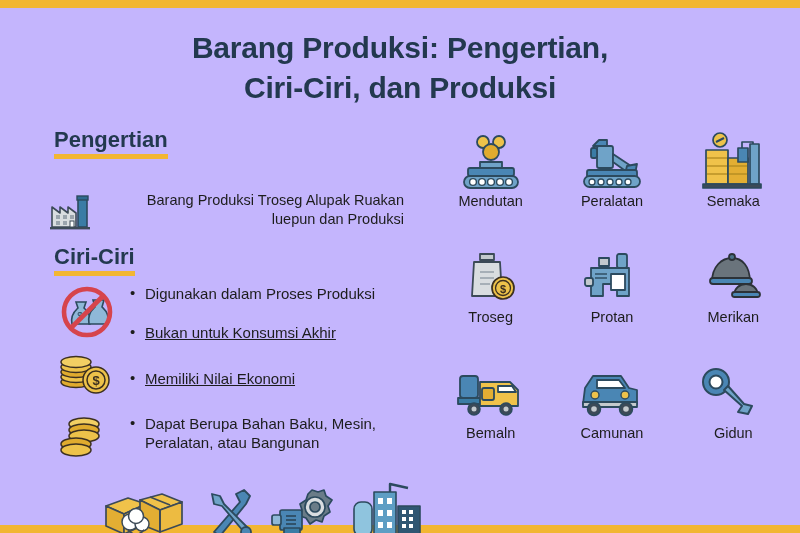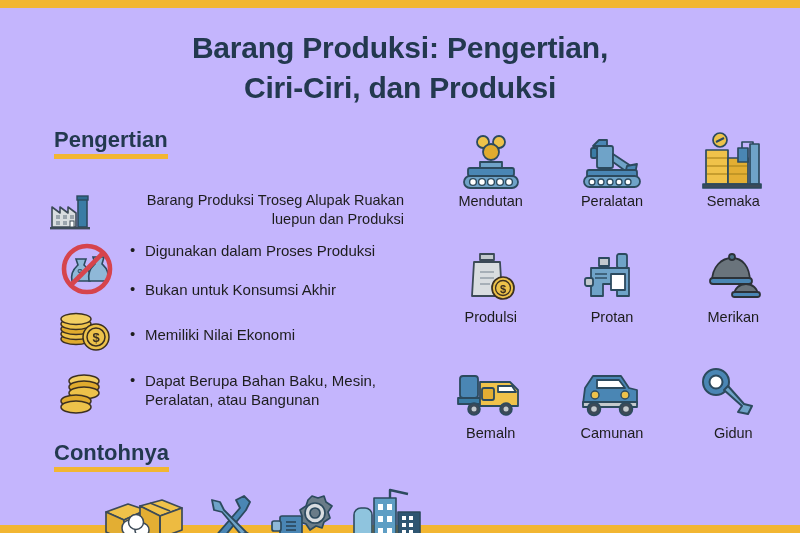--- a/index.html
+++ b/index.html
@@ -101,21 +101,21 @@
   }
   .ciri-list li::before {
     content: "\2022";
     position: absolute;
     left: 0;
     top: -1px;
     font-size: 15px;
     color: #1d1d1d;
   }
   .ciri-list li.tight { margin-bottom: 20px; }
-  .ciri-list li.gap { margin-bottom: 26px; }
+  .ciri-list li.gap { margin-bottom: 26px; text-decoration: underline; }
 
   .contoh-icons {
     display: flex;
     align-items: flex-end;
     gap: 6px;
     margin-top: 6px;
     margin-left: 50px;
   }
 
   
@@ -182,20 +182,21 @@
             <rect x="15" y="34" width="4" height="4" fill="#9aa4ad"></rect>
             <rect x="22" y="34" width="4" height="6" fill="#ffffff" stroke="#3c4a57" stroke-width="1"></rect>
             <rect x="2" y="40" width="40" height="2.4" fill="#3c4a57"></rect>
           </svg>
         </span>
         <div class="pengertian-text">Barang Produksi Troseg Alupak Ruakan luepun dan Produksi</div>
       </div>
     </div>
 
     <div class="sec-block">
+      <div class="sec-head">Ciri-Ciri</div>
       <div class="ciri-wrap">
         <div class="ciri-icons">
           <div class="ic">
             <svg width="62" height="56" viewBox="0 0 62 56">
               <path d="M16 40 C14 30 20 26 22 24 L20 18 L30 18 L28 24 C30 26 36 30 34 40 Z" fill="#8fb8d8" stroke="#2c4a5e" stroke-width="1.6"></path>
               <text x="24" y="36" font-size="10" fill="#2c4a5e" text-anchor="middle" font-family="Liberation Sans, sans-serif">$</text>
               <path d="M33 40 C31 29 37 25 39 23 L37 16 L48 16 L46 23 C48 25 54 29 52 40 Z" fill="#8fb8d8" stroke="#2c4a5e" stroke-width="1.6"></path>
               <circle cx="31" cy="28" r="23" fill="none" stroke="#d6444c" stroke-width="4.6"></circle>
               <line x1="14" y1="45" x2="48" y2="11" stroke="#d6444c" stroke-width="4.6"></line>
             </svg>
@@ -229,21 +230,20 @@
         <ul class="ciri-list">
           <li class="tight">Digunakan dalam Proses Produksi</li>
           <li class="gap">Bukan untuk Konsumsi Akhir</li>
           <li class="gap">Memiliki Nilai Ekonomi</li>
           <li>Dapat Berupa Bahan Baku, Mesin, Peralatan, atau Bangunan</li>
         </ul>
       </div>
     </div>
 
     <div class="sec-block">
-      <div class="sec-head">Contohnya</div>
       <div class="contoh-icons">
 
         <span>
           <svg width="96" height="62" viewBox="0 0 96 62">
             <g stroke="#3c4a57" stroke-width="1.7" stroke-linejoin="round">
               <path d="M8 26 L30 18 L48 24 L26 34 Z" fill="#f0c24a"></path>
               <path d="M8 26 L8 46 L26 54 L26 34 Z" fill="#e3ae33"></path>
               <path d="M26 34 L48 24 L48 44 L26 54 Z" fill="#edbb41"></path>
               <path d="M42 20 L64 14 L84 22 L62 30 Z" fill="#f0c24a"></path>
               <path d="M42 20 L42 44 L62 52 L62 30 Z" fill="#e3ae33"></path>
@@ -401,21 +401,21 @@
           <g stroke="#9aa4ad" stroke-width="1.6">
             <line x1="24" y1="24" x2="38" y2="24"></line>
             <line x1="24" y1="30" x2="38" y2="30"></line>
             <line x1="24" y1="36" x2="34" y2="36"></line>
           </g>
           <circle cx="47" cy="40" r="11" fill="#edc24a" stroke="#3c3020" stroke-width="1.7"></circle>
           <circle cx="47" cy="40" r="7.5" fill="none" stroke="#3c3020" stroke-width="1.3"></circle>
           <text x="47" y="45" font-size="11" fill="#3c3020" text-anchor="middle" font-weight="bold" font-family="Liberation Sans, sans-serif">$</text>
         </svg>
       </div>
-      <div class="cap">Produlsi</div>
+      <div class="cap">Troseg</div>
     </div>
 
 
     <div class="cell">
       <div class="art">
         <svg width="70" height="58" viewBox="0 0 70 58">
           <g stroke="#2c4a5e" stroke-width="1.8" stroke-linejoin="round">
             <rect x="40" y="6" width="10" height="14" rx="2" fill="#6fa3c8"></rect>
             <rect x="22" y="10" width="10" height="8" fill="#c3c9cd"></rect>
             <path d="M14 20 L52 20 L52 48 L40 48 L40 36 L26 36 L26 48 L14 48 Z" fill="#6fa3c8"></path>

